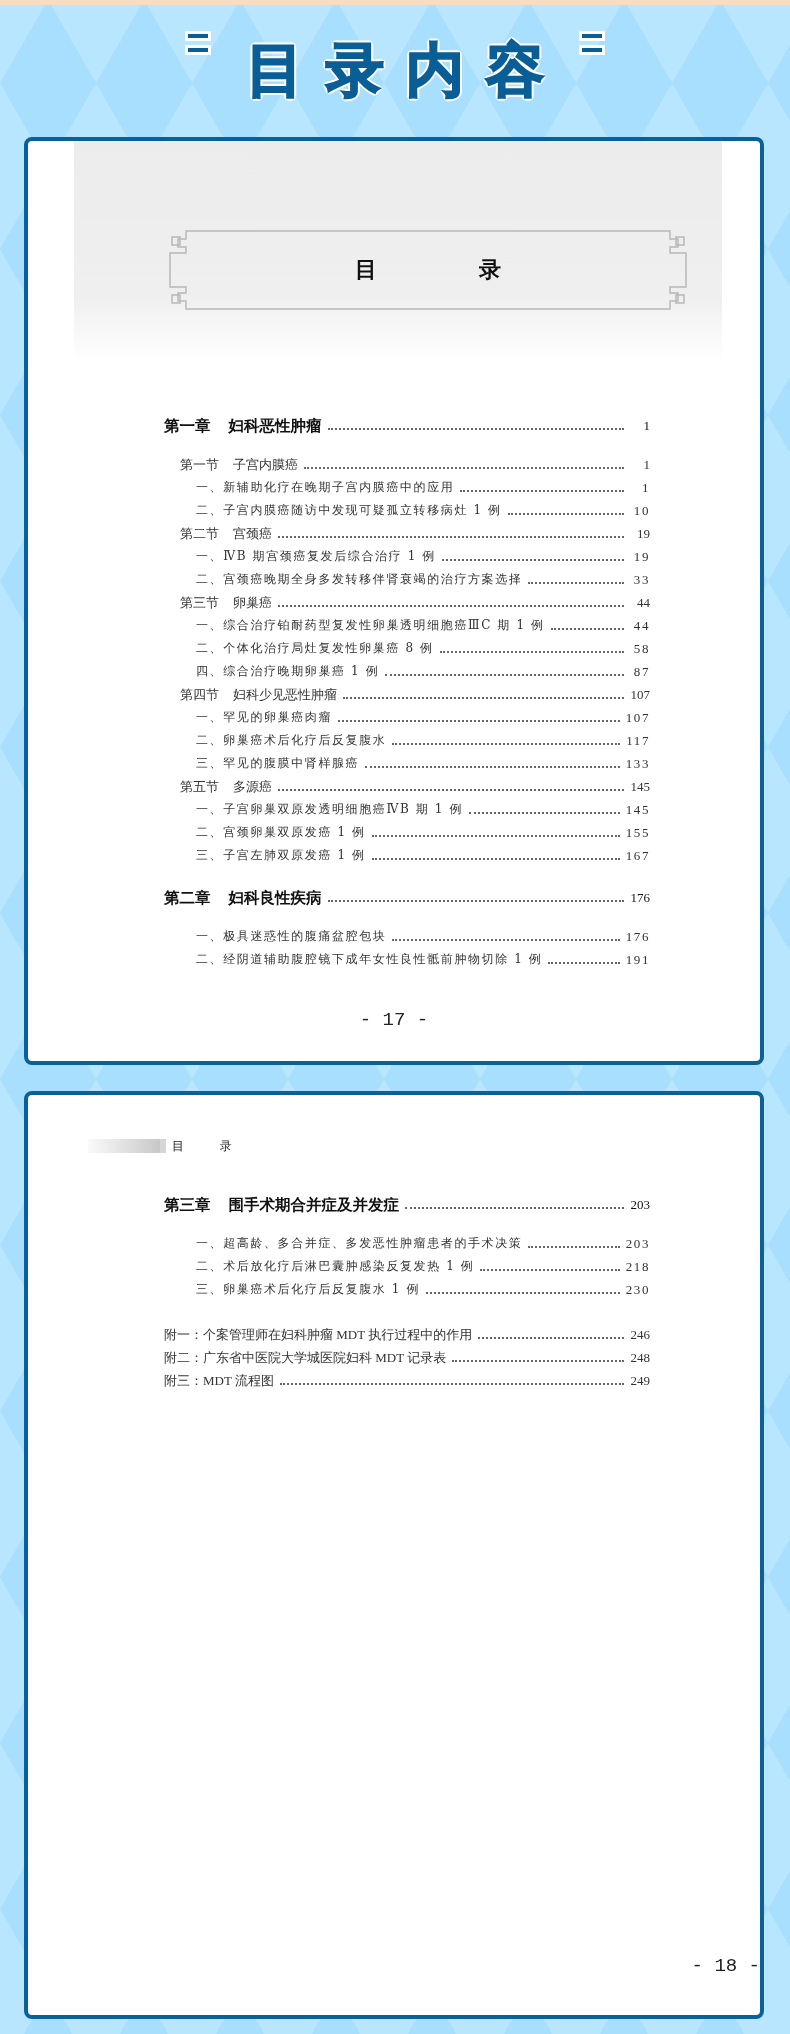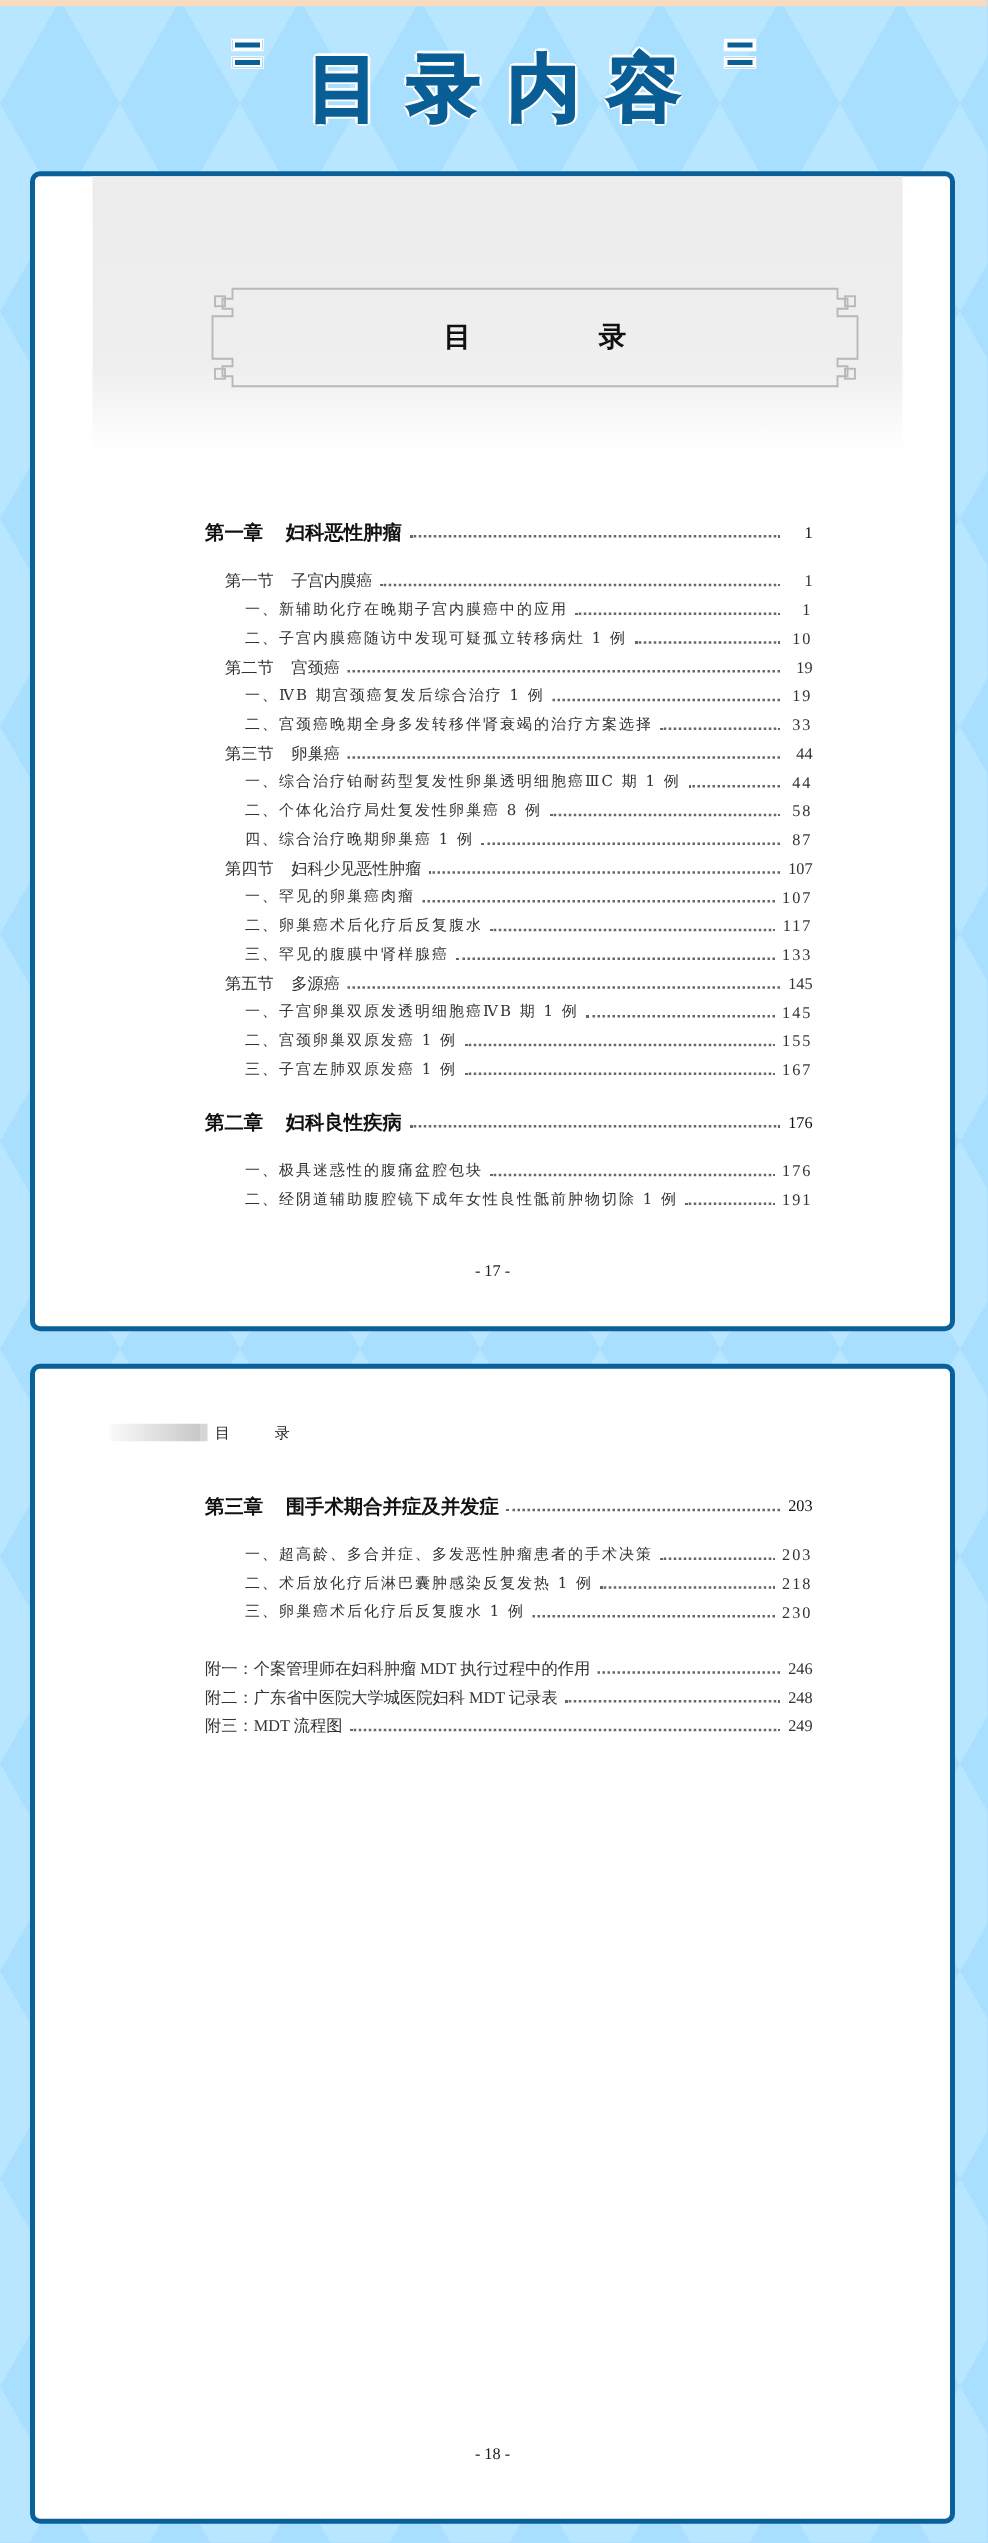--- a/index.html
+++ b/index.html
@@ -88,24 +88,24 @@
   .toc-row.section { padding-left: 16px; font-family: "Liberation Serif", serif; font-size: 13px; color: #333; }
   .toc-row.section .num { margin-right: 14px; }
   .toc-row.item { padding-left: 32px; font-size: 12px; color: #333; letter-spacing: 1.6px; }
   .toc-row.appendix { font-family: "Liberation Serif", serif; font-size: 13px; color: #333; }
   .gap-s { height: 10px; }
   .gap-m { height: 14px; }
   .gap-l { height: 22px; }
 
   .page-num {
     position: absolute; left: 0; width: 100%; text-align: center;
-    font-family: Liberation Serif, serif; font-size: 13px; color: #222;
+    font-family: Liberation Mono, monospace; font-size: 19px; color: #222;
   }
   .card-1 .page-num { top: 868px; }
-  .card-2 .page-num { top: 860px; }
+  .card-2 .page-num { top: 860px; text-align: right; }
 
   .running-head {
     position: absolute; left: 60px; top: 44px; height: 14px; display: flex; align-items: center;
   }
   .running-head .grad {
     width: 72px; height: 14px;
     background: linear-gradient(to right, #fafafa, #c8c8c8);
   }
   .running-head .mark { width: 6px; height: 14px; background: #d6d6d6; margin-right: 6px; }
   .running-head .rh-text {

